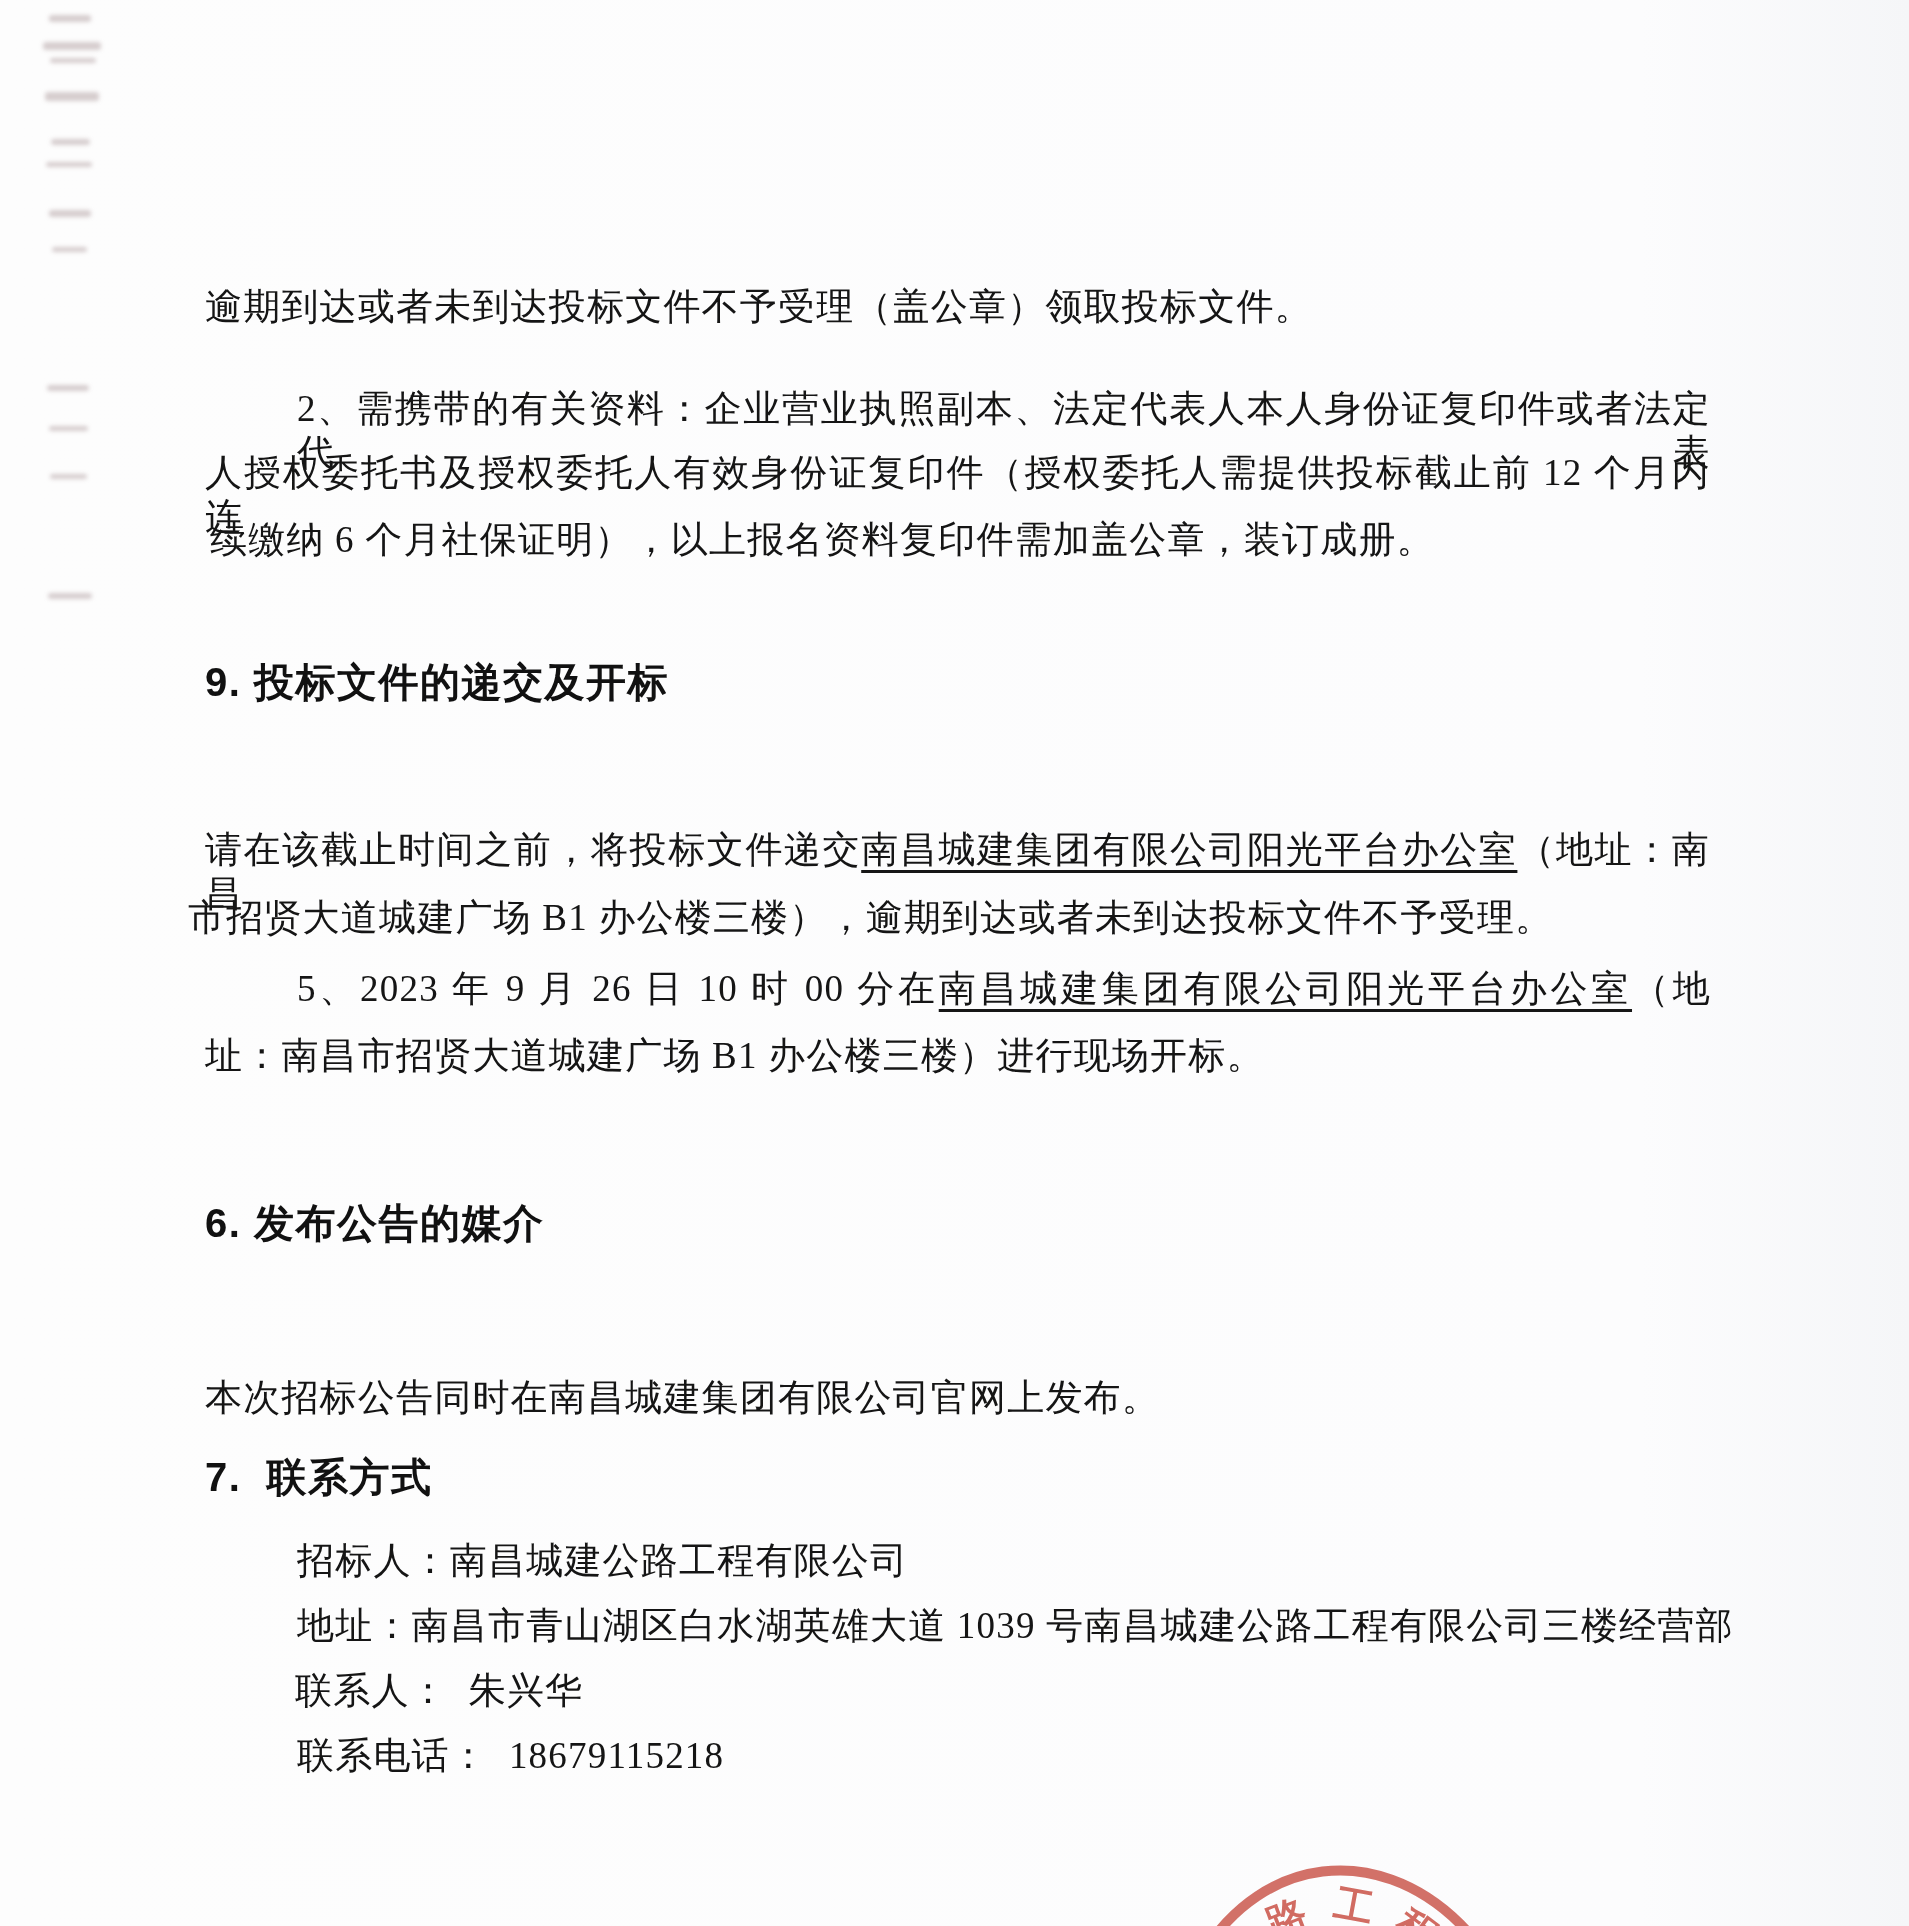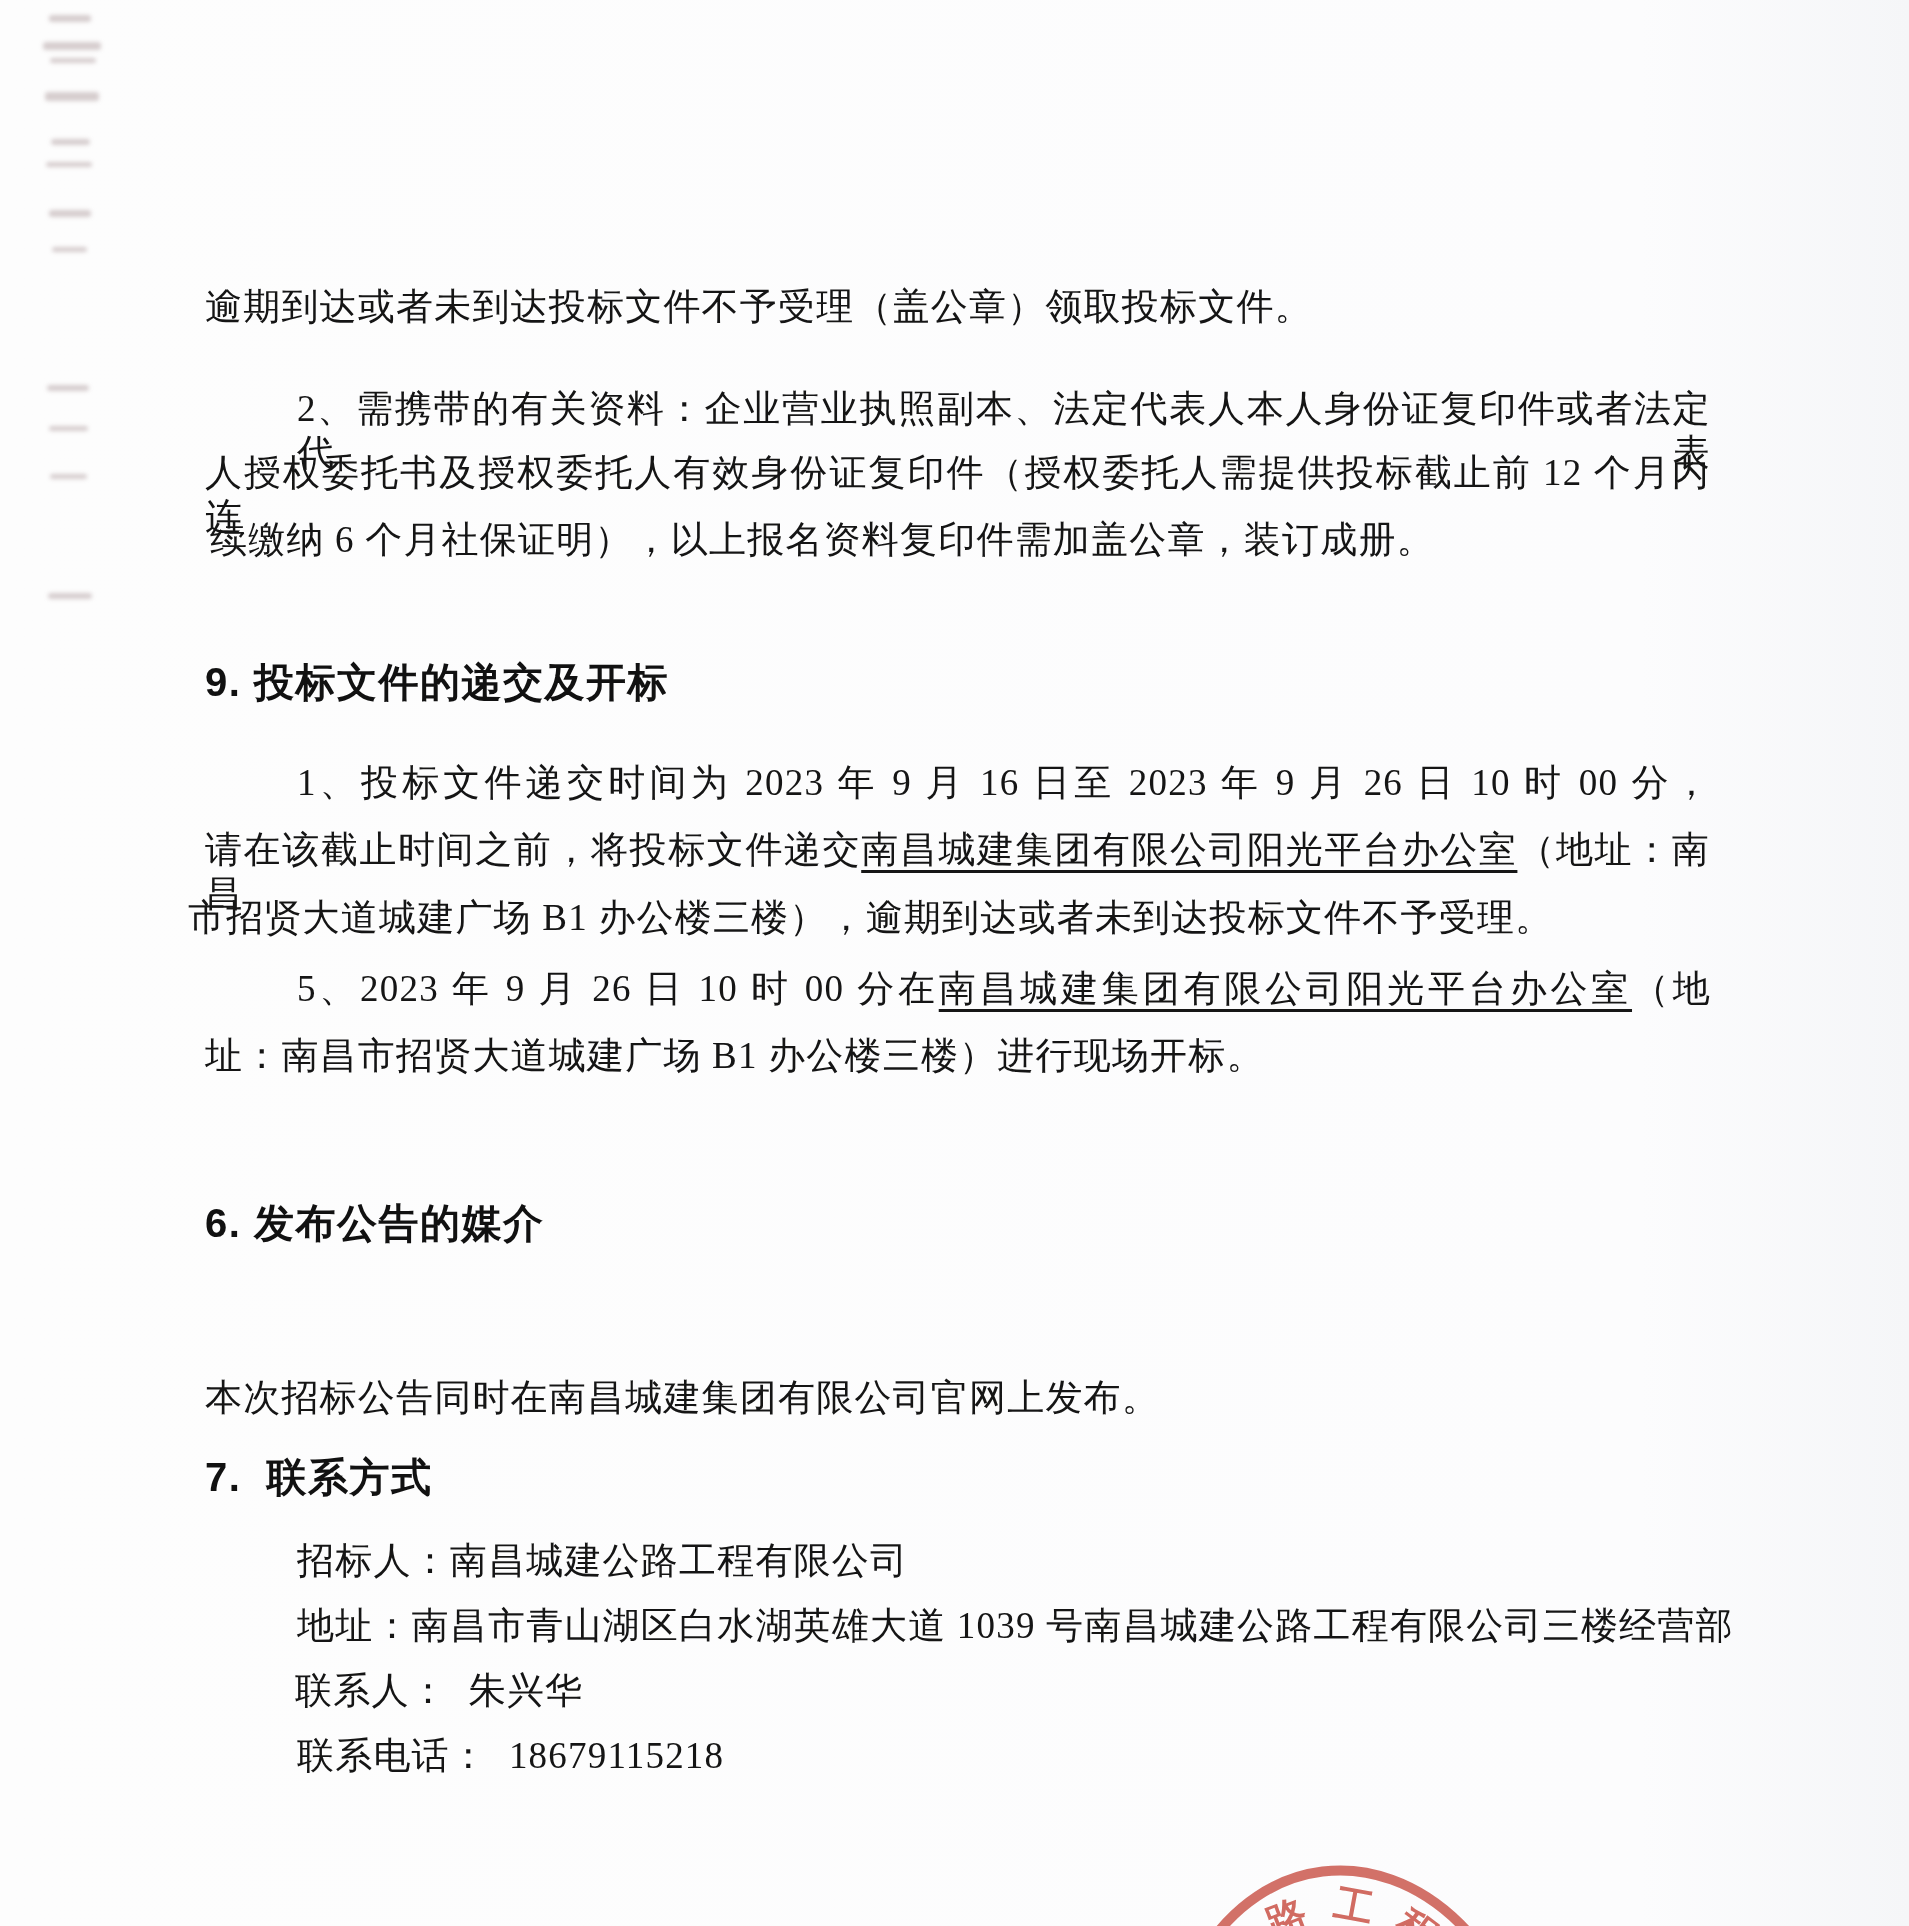--- a/index.html
+++ b/index.html
@@ -76,21 +76,20 @@
   </div>
 
   <div class="line ws-pre" style="left:205px; top:285px;">逾期到达或者未到达投标文件不予受理（盖公章）领取投标文件。</div>
 
   <div class="line just" style="left:297px; top:387px; width:1414px;">2、需携带的有关资料：企业营业执照副本、法定代表人本人身份证复印件或者法定代表</div>
   <div class="line just" style="left:205px; top:451px; width:1505px;">人授权委托书及授权委托人有效身份证复印件（授权委托人需提供投标截止前 12 个月内连</div>
   <div class="line ws-pre" style="left:210px; top:518px;">续缴纳 6 个月社保证明），以上报名资料复印件需加盖公章，装订成册。</div>
 
   <div class="heading" style="left:205px; top:655px;">9. 投标文件的递交及开标</div>
 
-  <div class="line just" style="left:297px; top:761px; width:1414px;">1、投标文件递交时间为 2023 年 9 月 16 日至 2023 年 9  月 26  日  10 时 00 分，</div>
 
   <div class="line just" style="left:205px; top:828px; width:1505px;"><span>请在该截止时间之前，将投标文件递交</span><span class="uline">南昌城建集团有限公司阳光平台办公室</span><span>（地址：南昌</span></div>
 
   <div class="line ws-pre" style="left:188px; top:896px;">市招贤大道城建广场 B1 办公楼三楼），逾期到达或者未到达投标文件不予受理。</div>
 
   <div class="line just" style="left:297px; top:967px; width:1414px;"><span>5、2023 年 9  月 26  日  10 时 00 分在</span><span class="uline">南昌城建集团有限公司阳光平台办公室</span><span>（地</span></div>
 
   <div class="line ws-pre" style="left:205px; top:1034px;">址：南昌市招贤大道城建广场 B1 办公楼三楼）进行现场开标。</div>
 
   <div class="heading" style="left:205px; top:1196px;">6. 发布公告的媒介</div>

